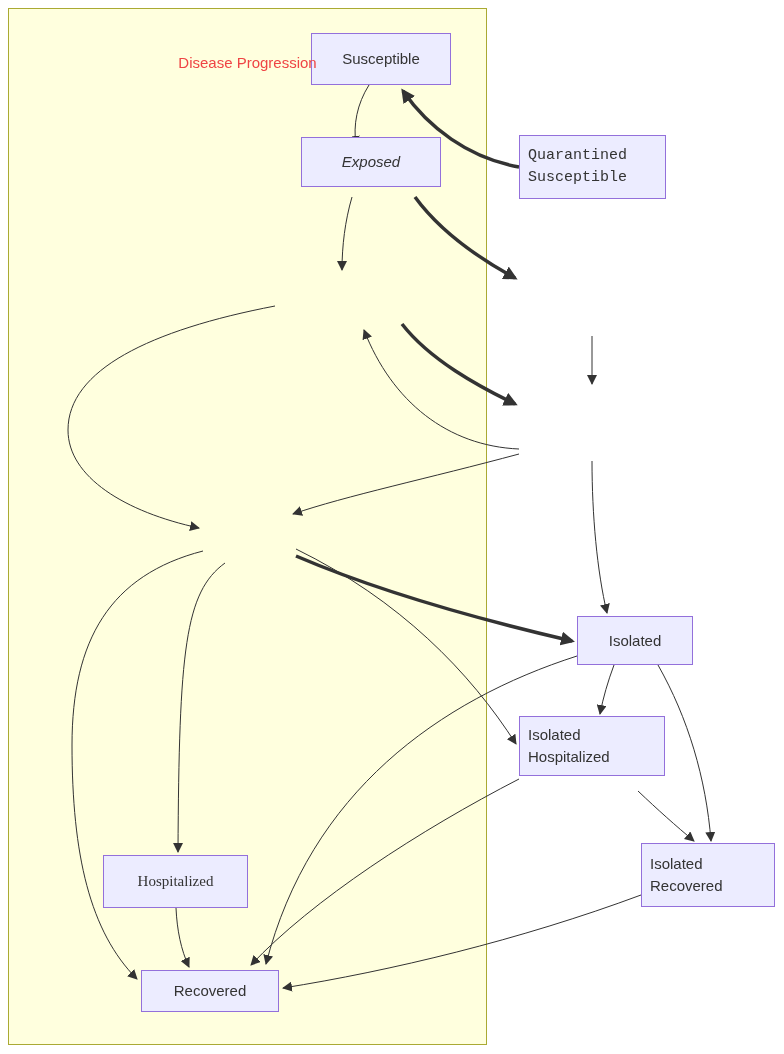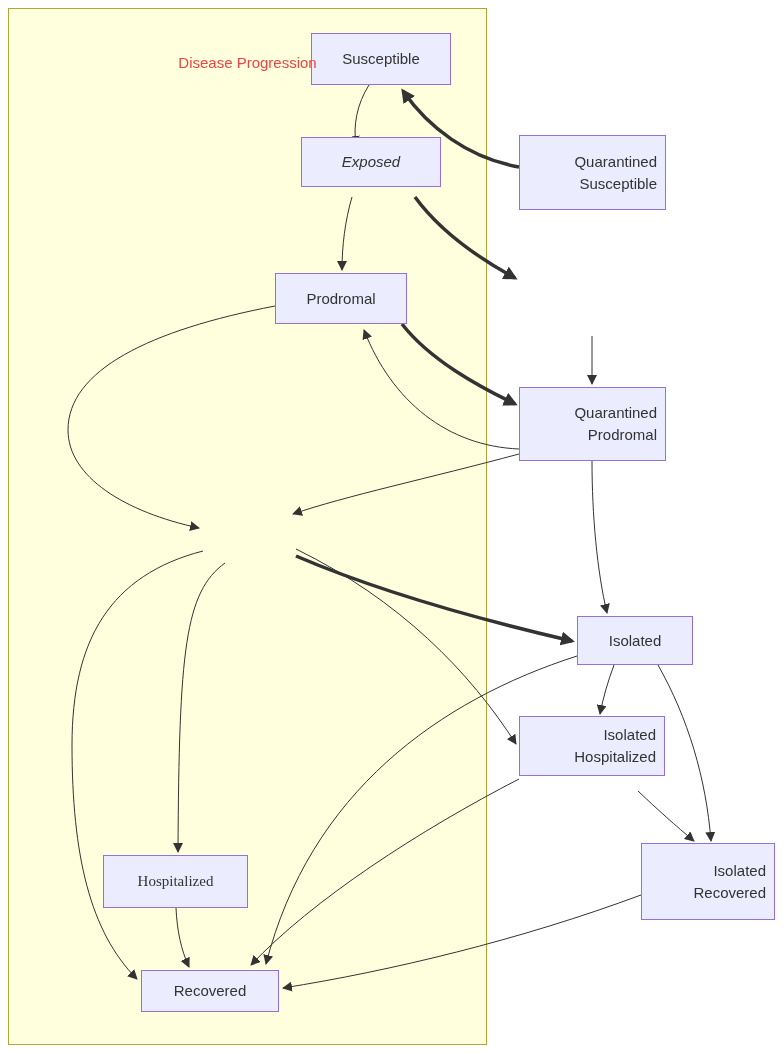--- a/index.html
+++ b/index.html
@@ -44,21 +44,21 @@
   .node {
     position: absolute;
     background: #ECECFF;
     border: 1px solid #9370DB;
     color: #333333;
     font-size: 15px;
     line-height: 1.45;
     display: flex;
     align-items: center;
     justify-content: center;
-    text-align: right;
+    text-align: left;
     box-sizing: border-box;
     padding: 14px 8px;
     z-index: 2;
   }
 </style>
 </head>
 <body>
 
 <div id="canvas">
 
@@ -93,22 +93,20 @@
     <path class="edge" d="M 658 665 C 688 718, 706 778, 711 841" marker-end="url(#arrow)"></path>
     <path class="edge" d="M 638 791 C 658 810, 676 826, 694 841" marker-end="url(#arrow)"></path>
     <path class="edge" d="M 641 895 C 520 940, 390 971, 283 988" marker-end="url(#arrow)"></path>
     <path class="edge" d="M 296 549 C 400 600, 470 672, 516 744" marker-end="url(#arrow)"></path>
     <path class="edge" d="M 577 656 C 440 700, 310 792, 266 964" marker-end="url(#arrow)"></path>
     <path class="edge" d="M 519 779 C 420 830, 312 900, 251 965" marker-end="url(#arrow)"></path>
   </svg>
 
   <div class="node" style="left:311px; top:33px;  width:140px; height:52px;">Susceptible</div>
   <div class="node" style="left:301px; top:137px; width:140px; height:50px;font-style:italic;">Exposed</div>
-  <div class="node" style="left:275px; top:273px; width:132px; height:51px;">Prodromal</div>
   <div class="node" style="left:103px; top:855px; width:145px; height:53px;font-family:Liberation Serif, serif;">Hospitalized</div>
   <div class="node" style="left:141px; top:970px; width:138px; height:42px;">Recovered</div>
-  <div class="node" style="left:519px; top:135px; width:147px; height:75px;">Quarantined Susceptible</div>
-  <div class="node" style="left:519px; top:387px; width:147px; height:74px;">Quarantined Prodromal</div>
+  <div class="node" style="left:519px; top:135px; width:147px; height:64px;font-family:Liberation Mono, monospace;">Quarantined Susceptible</div>
   <div class="node" style="left:577px; top:616px; width:116px; height:49px;">Isolated</div>
   <div class="node" style="left:519px; top:716px; width:146px; height:60px;">Isolated Hospitalized</div>
-  <div class="node" style="left:641px; top:843px; width:134px; height:77px;">Isolated Recovered</div>
+  <div class="node" style="left:641px; top:843px; width:134px; height:64px;">Isolated Recovered</div>
 
 </div>
 
 </body></html>

